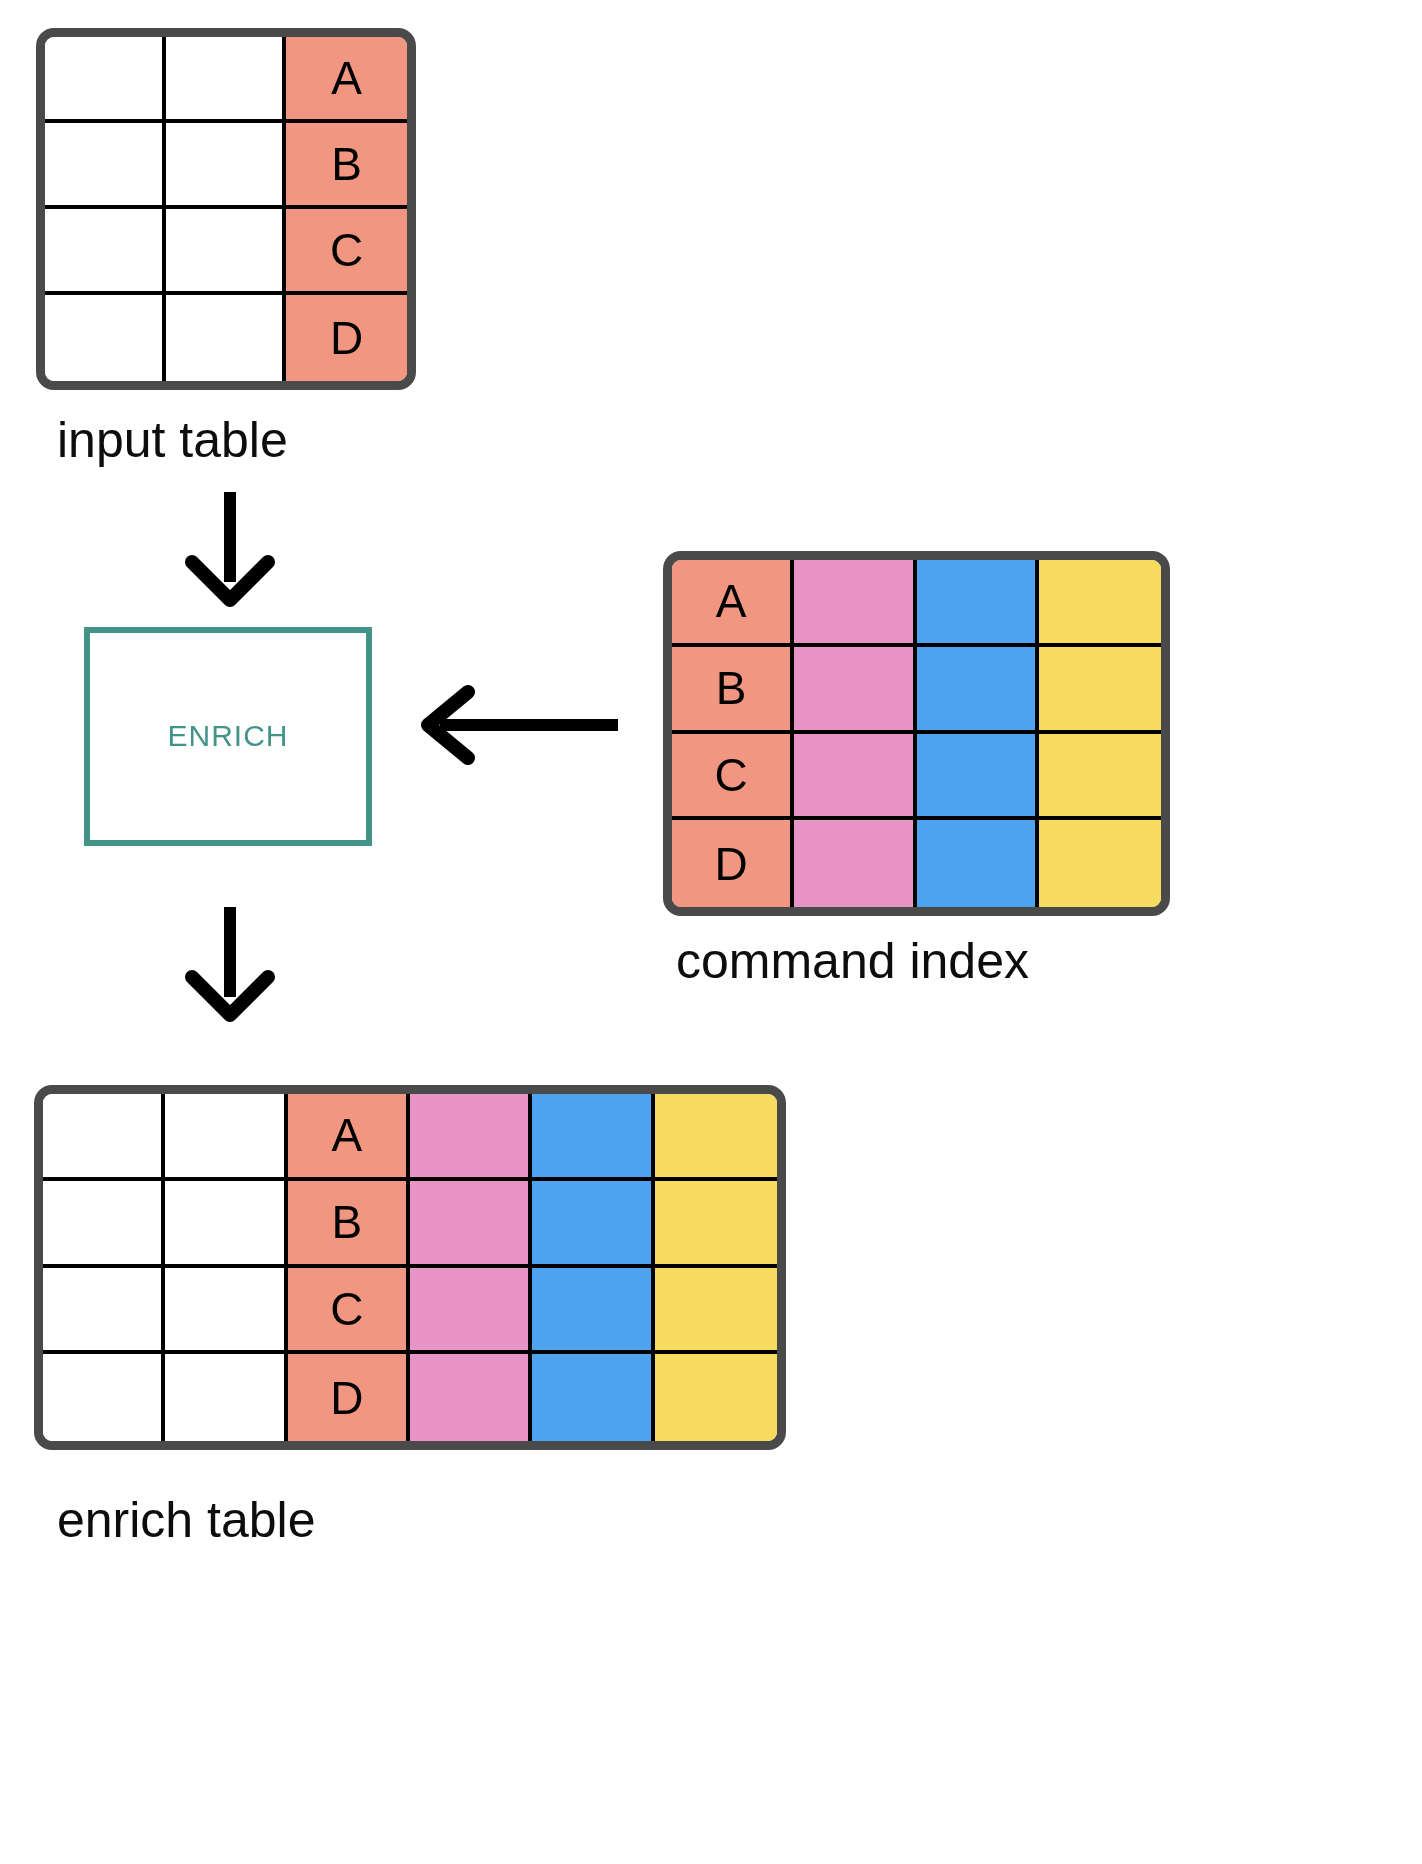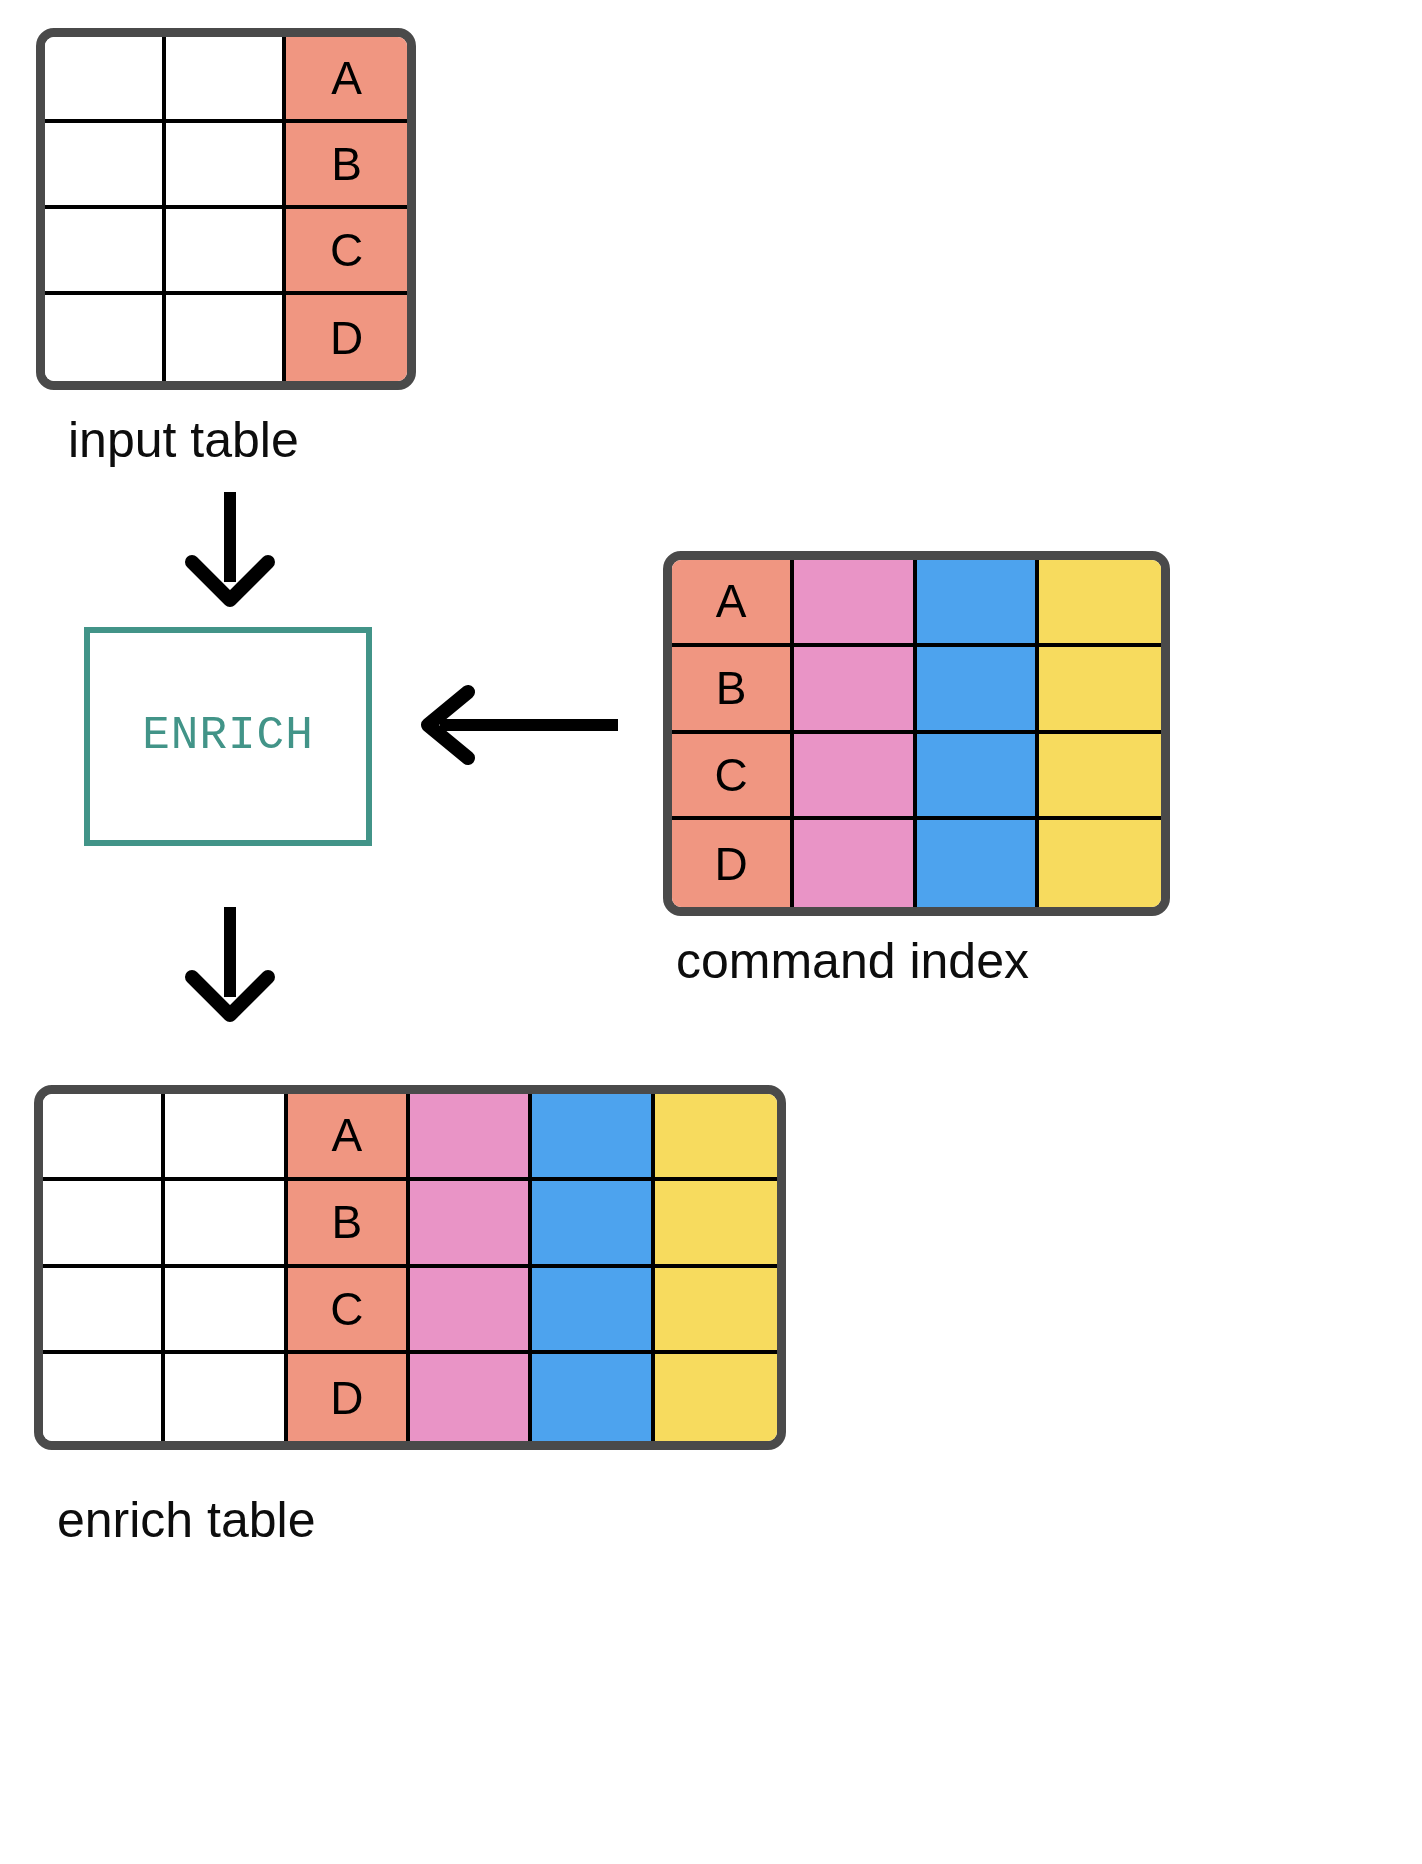--- a/index.html
+++ b/index.html
@@ -52,21 +52,21 @@
 
   
   #input-table {
     left: 36px;
     top: 28px;
     width: 380px;
     height: 362px;
     grid-template-columns: 1fr 1fr 1fr;
     grid-template-rows: repeat(4, 1fr);
   }
-  #input-caption { left: 68px; top: 415px; }
+  #input-caption { left: 57px; top: 415px; }
 
   
   #enrich-index {
     left: 663px;
     top: 551px;
     width: 507px;
     height: 365px;
     grid-template-columns: 1fr 1fr 1fr 1fr;
     grid-template-rows: repeat(4, 1fr);
   }
@@ -93,22 +93,22 @@
     box-sizing: border-box;
     border: 6px solid #429488;
     background: #ffffff;
     display: flex;
     flex-direction: column;
     align-items: center;
     justify-content: center;
     gap: 2px;
   }
   #enrich-keyword {
-    font-family: Liberation Mono, monospace;
-    font-size: 46px;
+    font-family: Liberation Sans, sans-serif;
+    font-size: 30px;
     color: #429488;
     letter-spacing: 1px;
     line-height: 1.15;
   }
   #enrich-word {
     font-family: "Liberation Sans", sans-serif;
     font-size: 48px;
     color: #429488;
     line-height: 1.15;
   }

